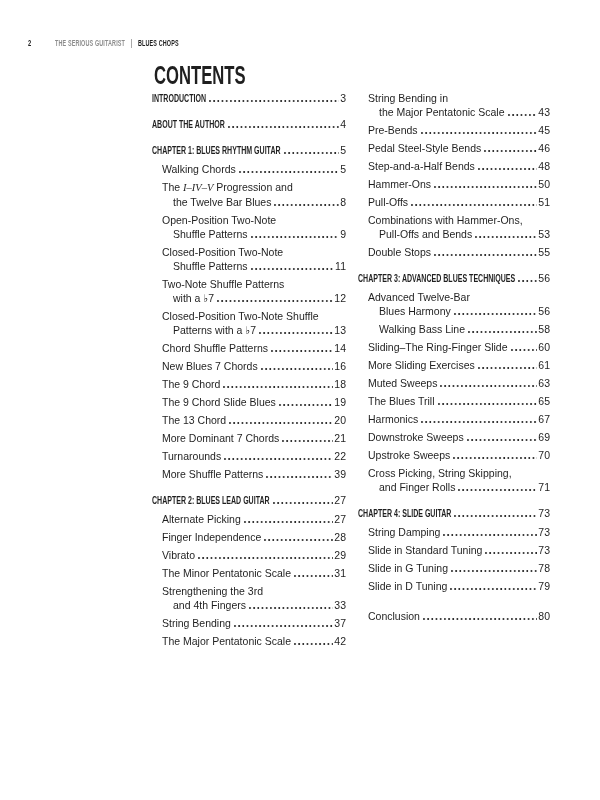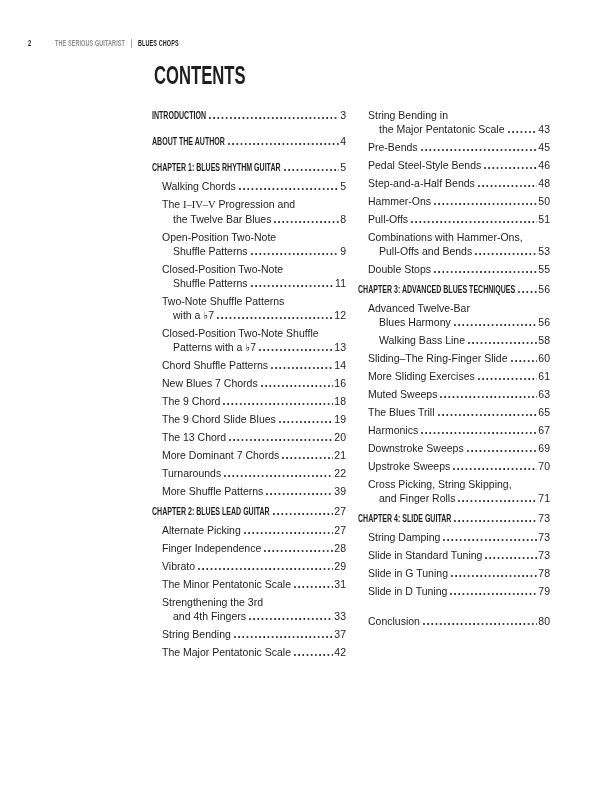--- a/index.html
+++ b/index.html
@@ -15,34 +15,34 @@
   .cond{display:inline-block;transform:scaleX(0.64);transform-origin:0 50%;white-space:nowrap;}
 
   .hdr{position:absolute;top:38px;left:28px;display:flex;align-items:baseline;}
   .pagenum{font-size:9px;font-weight:700;}
   .series{margin-left:24px;color:var(--muted,#8d8d8d);font-size:8.5px;font-weight:700;letter-spacing:.2px;}
   .sep{color:var(--muted,#8d8d8d);font-size:9px;margin:0 5px;font-weight:400;}
   .booktitle{font-size:8.5px;font-weight:700;letter-spacing:.2px;}
 
   .title{position:absolute;left:154px;top:60px;margin:0;font-size:26px;font-weight:700;color:var(--ink,#1f1f1f);}
 
-  .col{position:absolute;top:108px;}
+  .col{position:absolute;top:91px;}
   .col.left{left:152px;width:194px;}
   .col.right{left:358px;width:192px;}
 
   .entry{font-size:10.5px;line-height:14px;margin-bottom:4px;}
   .entry .line{display:flex;align-items:baseline;}
   .entry.item .line{padding-left:10px;}
   .entry.item .line.wrap{padding-left:21px;}
   .entry.front{margin-bottom:12px;}
-  .entry.chapter{margin-top:6px;margin-bottom:5px;text-align:right;}
+  .entry.chapter{margin-top:12px;margin-bottom:5px;text-align:right;}
   .entry.gap-before{margin-top:16px;}
   .entry.chapter .lbl,.entry.front .lbl{font-size:11px;font-weight:700;}
   .lbl{white-space:nowrap;}
-  .serif{font-family:"Liberation Serif","DejaVu Serif",serif;}
+  .serif{font-family:"Liberation Serif","DejaVu Serif",serif;font-style:italic;}
   .dots{
     flex:1 1 8px;height:2.5px;margin:0 1px 0 3px;align-self:baseline;min-width:6px;
     background-image:radial-gradient(circle at 1.1px 1.25px,var(--dot,#2b2b2b) 0.85px,transparent 1.2px);
     background-repeat:repeat-x;background-size:4.2px 2.5px;
   }
   .pg{flex:0 0 auto;font-size:10.5px;font-weight:400;}
 </style>
 </head>
 <body>
 

